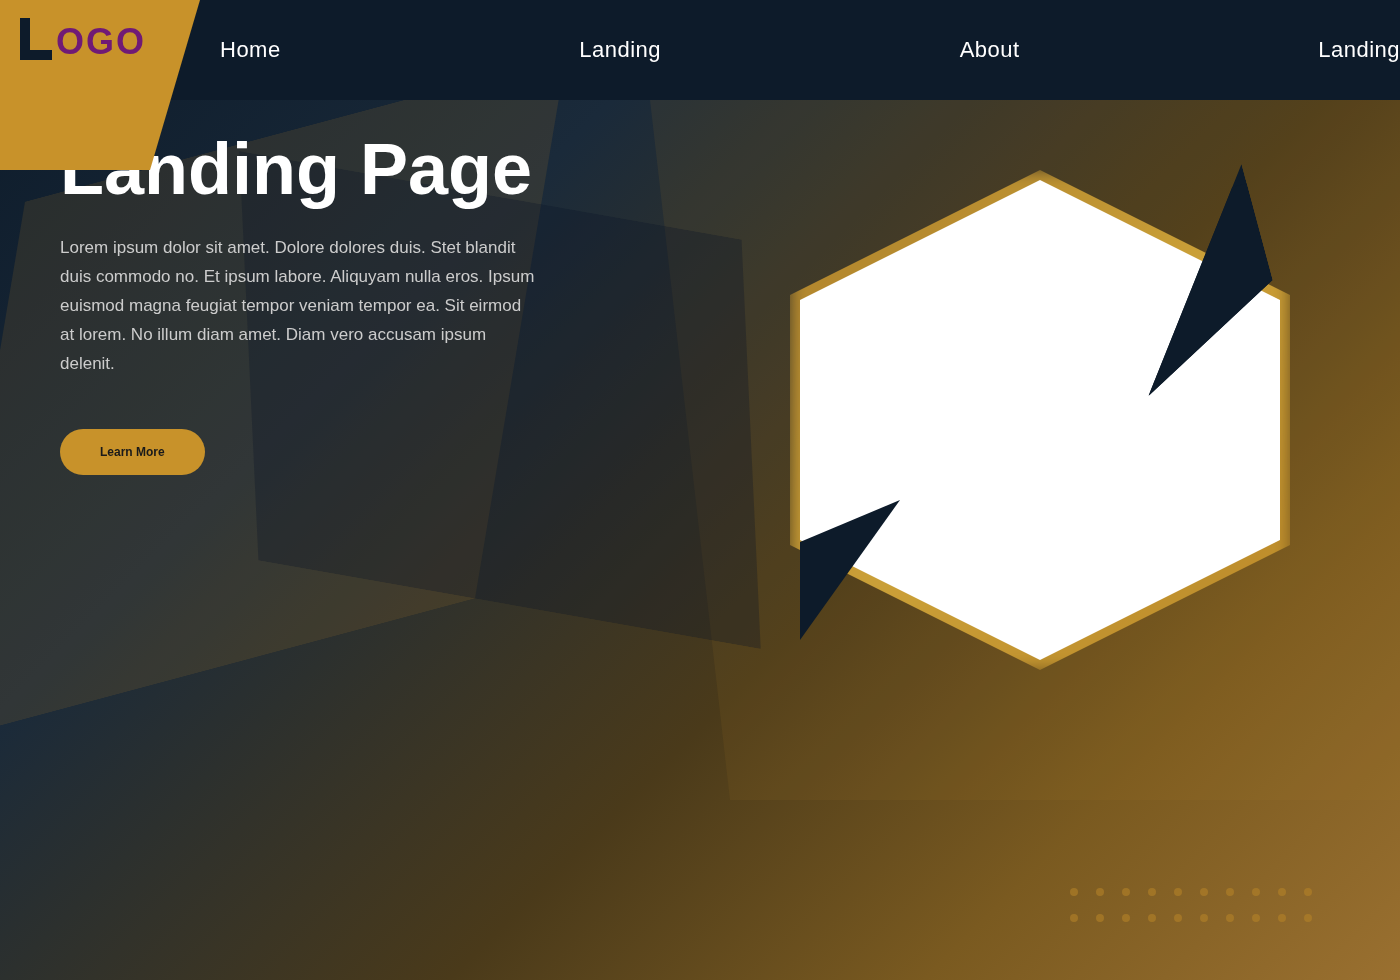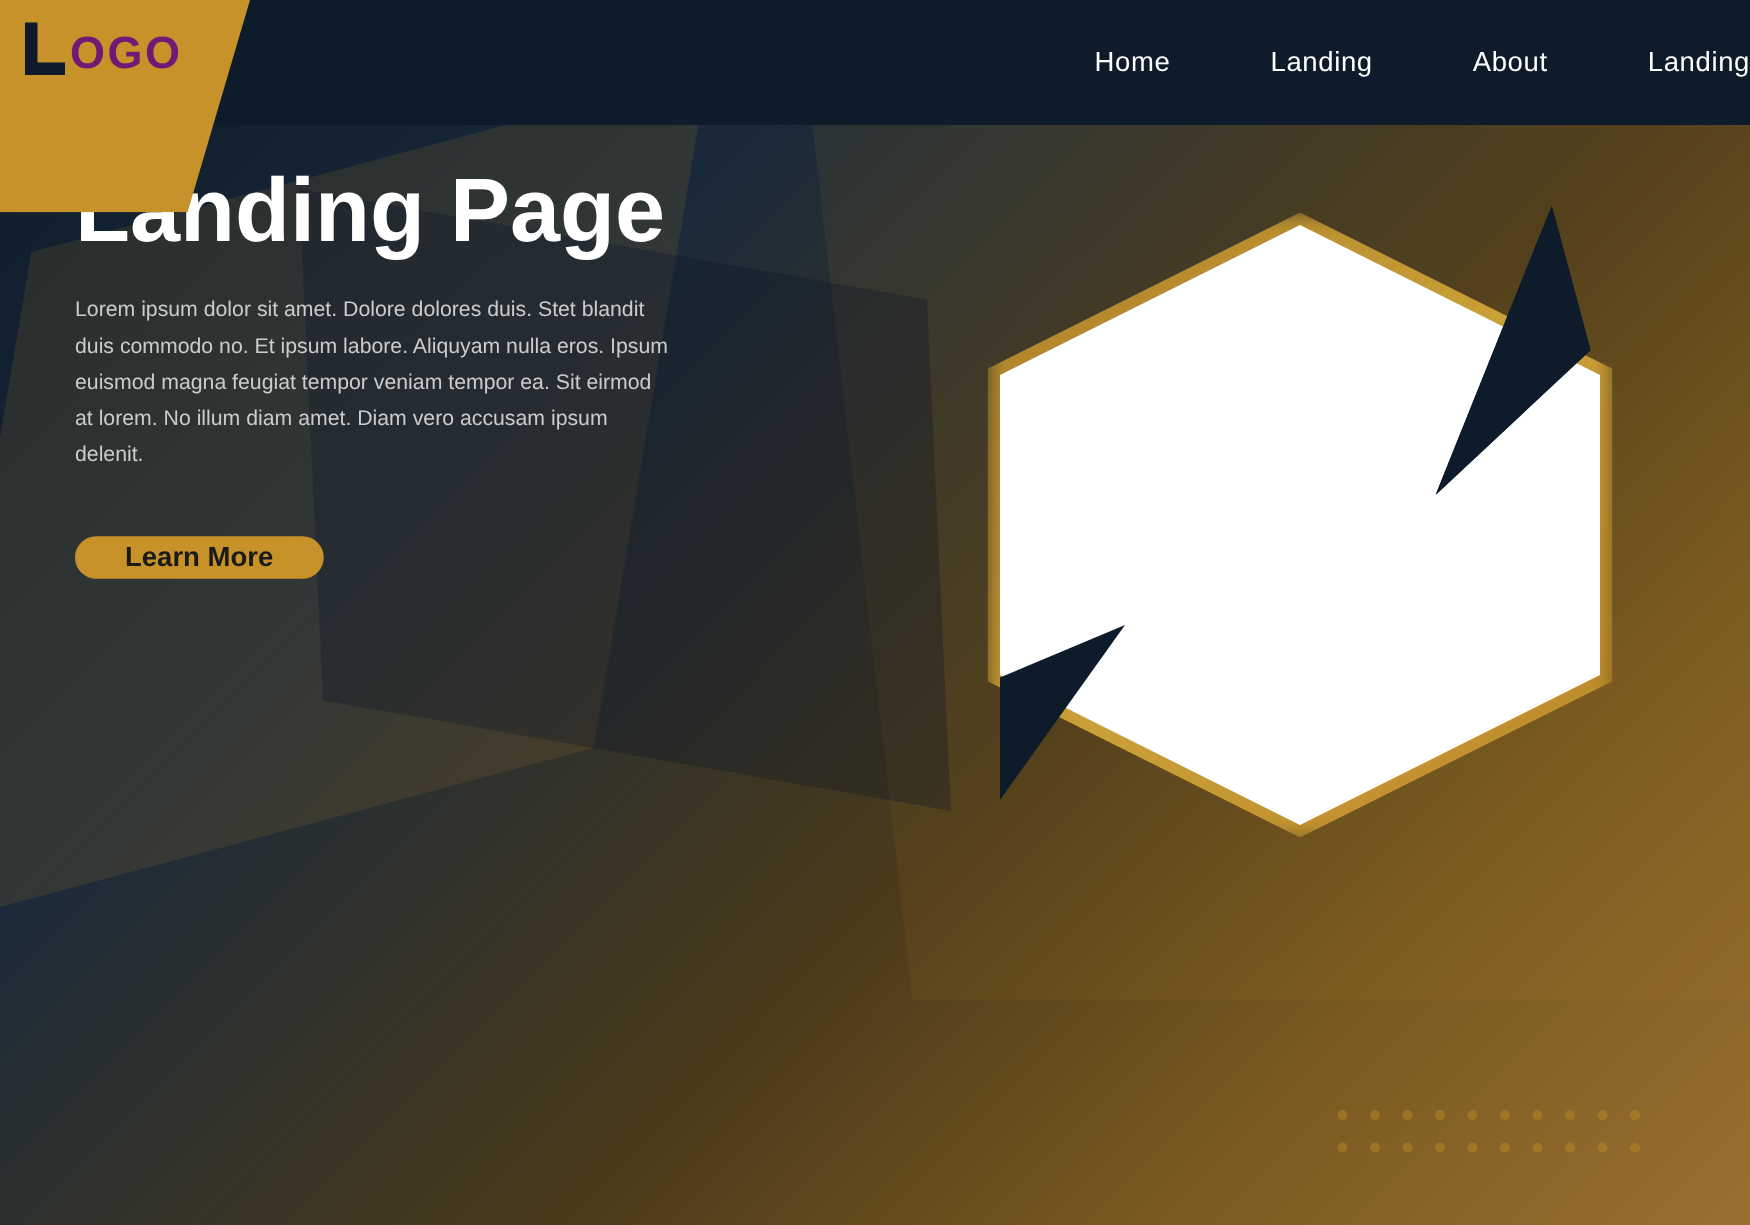--- a/index.html
+++ b/index.html
@@ -120,21 +120,21 @@
       font-weight: 900;
       color: #701a75;
       letter-spacing: 2px;
       line-height: 1;
       align-self: flex-end;
     }
 
     .nav-links {
       display: flex;
       align-items: center;
-      justify-content: flex-end;
+      justify-content: space-between;
       flex: 1;
       margin-left: 220px;
       gap: 80px;
     }
 
     .nav-link {
       color: #ffffff;
       text-decoration: none;
       font-size: 22px;
       font-weight: 400;
@@ -162,26 +162,26 @@
     .hero-description {
       font-size: 17px;
       color: #cccccc;
       line-height: 1.7;
       margin-bottom: 50px;
       max-width: 480px;
     }
 
     .learn-more-btn {
       display: inline-block;
-      padding: 4px 40px;
+      padding: 16px 40px;
       background: #c8922a;
       color: #1a1a1a;
       border: none;
       border-radius: 30px;
-      font-size: 22px;
+      font-size: 12px;
       font-weight: 600;
       cursor: pointer;
       text-decoration: none;
     }
 
     
     .hexagon-container {
       position: absolute;
       top: 130px;
       right: 80px;

